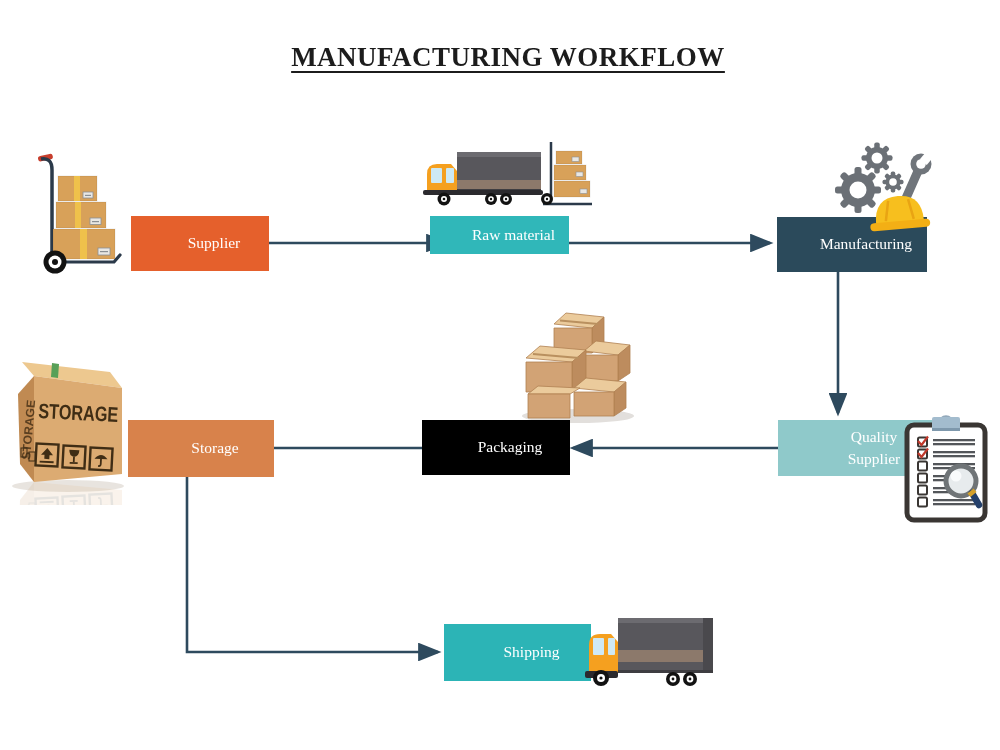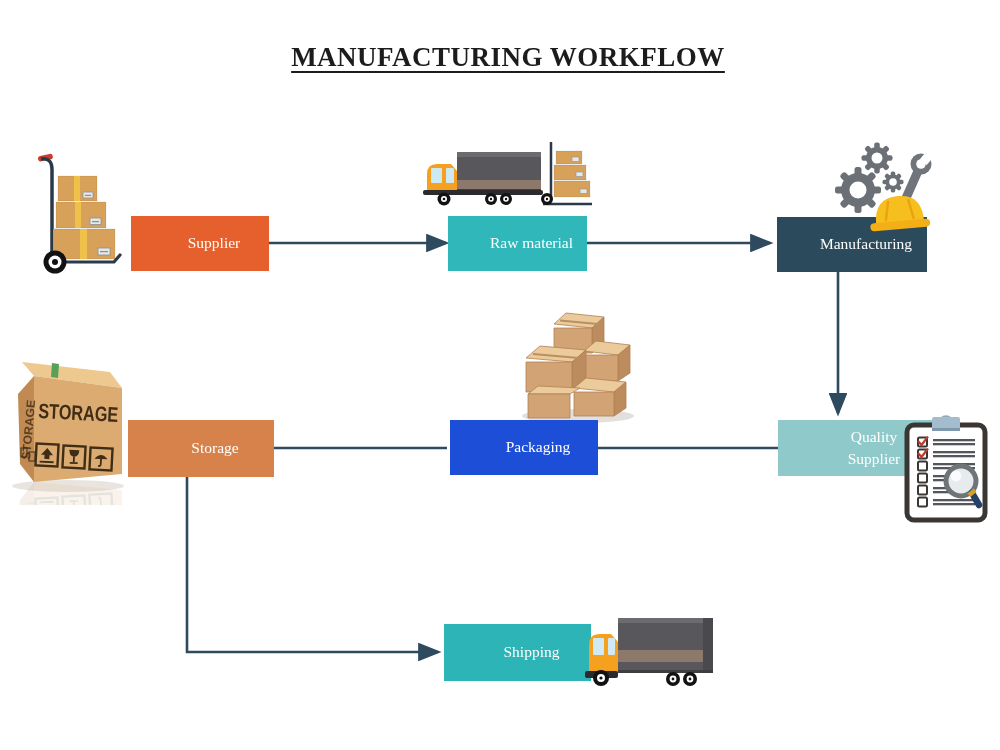--- a/index.html
+++ b/index.html
@@ -5,24 +5,24 @@
   html,body{margin:0;padding:0;background:#ffffff;}
   .canvas{position:relative;width:1000px;height:750px;background:#ffffff;overflow:hidden;
           font-family:"Liberation Serif",serif;}
   .title{position:absolute;top:42px;left:0;width:100%;text-align:center;margin:0;
          font-size:27px;font-weight:bold;letter-spacing:.5px;color:#1c1c1c;
          text-decoration:underline;text-underline-offset:5px;padding-left:8px;}
   .connectors{position:absolute;left:0;top:0;z-index:1;}
   .node{position:absolute;display:flex;flex-direction:column;align-items:center;justify-content:center;
         color:#ffffff;font-size:15.5px;line-height:1.45;text-align:center;z-index:2;padding-left:28px;}
   .node-supplier{left:131px;top:216px;width:110px;height:55px;background:#E5602C;}
-  .node-raw{left:448px;top:216px;width:111px;height:55px;background:#30B7B9;}
+  .node-raw{left:430px;top:216px;width:111px;height:38px;background:#30B7B9;}
   .node-manufacturing{left:777px;top:217px;width:122px;height:55px;background:#2B4A5B;}
   .node-qa{left:778px;top:420px;width:136px;height:56px;background:#8FC9CA;}
-  .node-packaging{left:450px;top:420px;width:120px;height:55px;background:#1d4ed8;}
+  .node-packaging{left:422px;top:420px;width:120px;height:55px;background:#000000;}
   .node-storage{left:128px;top:420px;width:118px;height:57px;background:#D8824B;}
   .node-shipping{left:444px;top:624px;width:119px;height:57px;background:#2CB4B6;}
   .icon{position:absolute;z-index:3;}
   .icon-low{z-index:1;}
   .ic-supplier{left:28px;top:148px;}
   .ic-raw{left:418px;top:142px;}
   .ic-manu{left:828px;top:138px;}
   .ic-qa{left:898px;top:412px;}
   .ic-pack{left:518px;top:310px;}
   .ic-storage{left:6px;top:360px;}

